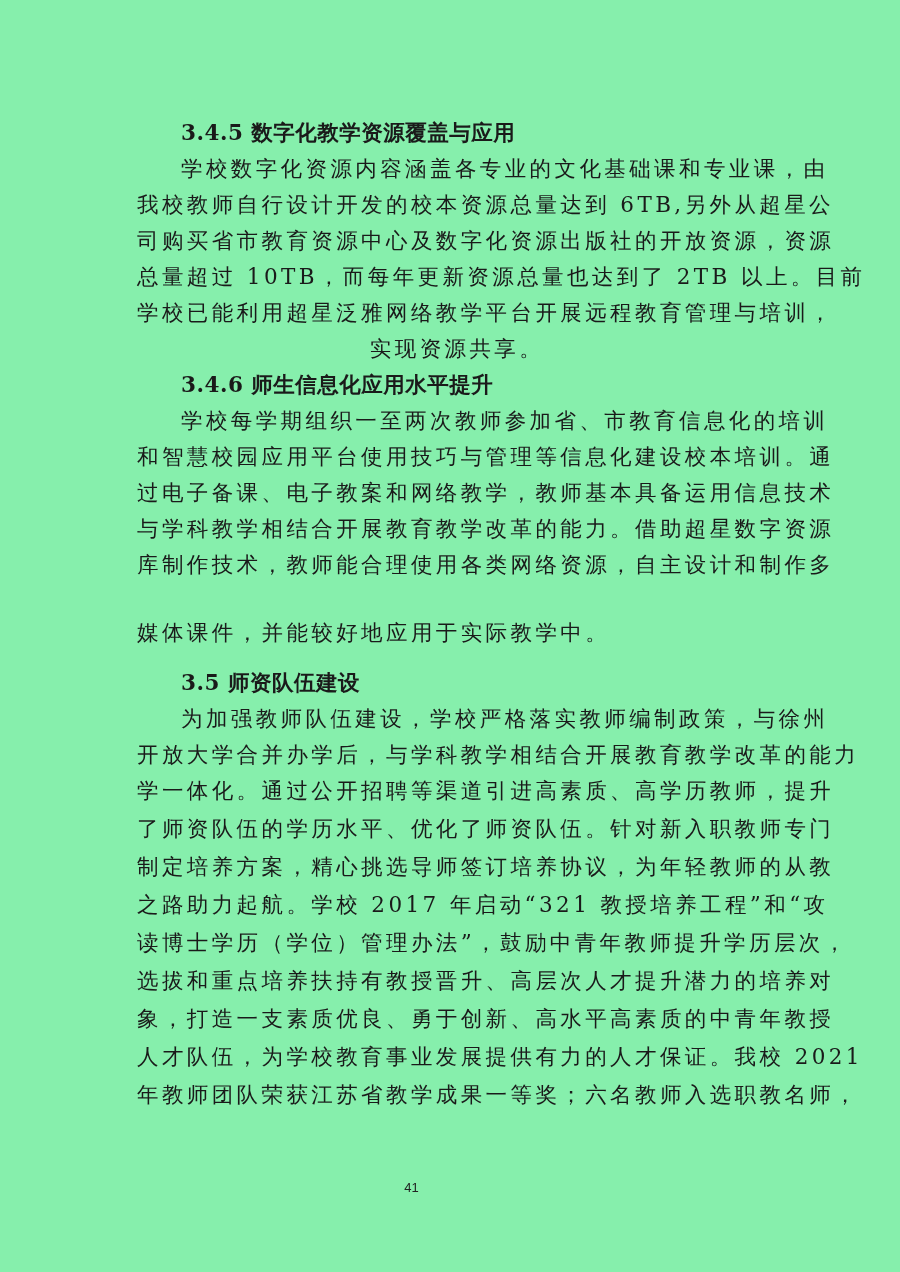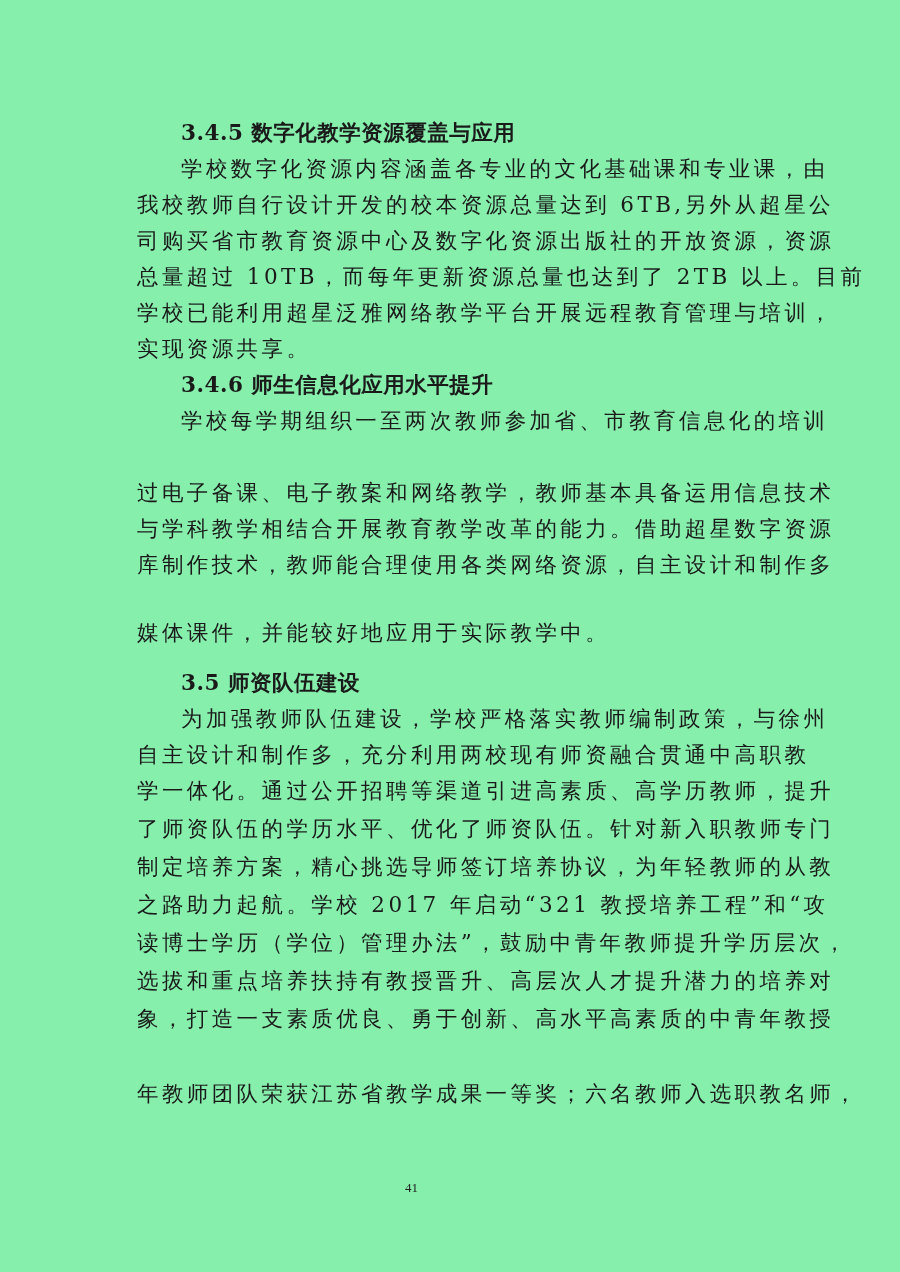--- a/index.html
+++ b/index.html
@@ -11,49 +11,51 @@
     font-size:21.5px; line-height:36px; color:#1a1a1a;
     white-space:nowrap; letter-spacing:3.4px;
   }
   .indent { left:181px;text-align:center; }
   .heading {
     font-family:"DejaVu Serif","Liberation Serif", serif;
     font-weight:bold; letter-spacing:0.5px; font-size:21.5px; left:181px;
   }
   .pagenum {
     position:absolute; left:0; width:823px; top:1180px; text-align:center;
-    font-family:Liberation Serif, serif; font-size:13px; color:#222;
+    font-family:Liberation Sans, sans-serif; font-size:13px; color:#222;
   }
 </style>
 </head>
 <body>
 
 <div class="page">
 
   <div class="line heading" style="top:115px;">3.4.5 数字化教学资源覆盖与应用</div>
   <div class="line indent" style="top:151px;">学校数字化资源内容涵盖各专业的文化基础课和专业课，由</div>
   <div class="line" style="top:187px;">我校教师自行设计开发的校本资源总量达到 6TB,另外从超星公</div>
   <div class="line" style="top:223px;">司购买省市教育资源中心及数字化资源出版社的开放资源，资源</div>
   <div class="line" style="top:259px;">总量超过 10TB，而每年更新资源总量也达到了 2TB 以上。目前</div>
   <div class="line" style="top:295px;">学校已能利用超星泛雅网络教学平台开展远程教育管理与培训，</div>
-  <div class="line" style="top:331px;">实现资源共享。</div>
+  <div class="line" style="top:331px;text-align:center;">实现资源共享。</div>
 
   <div class="line heading" style="top:367px;">3.4.6 师生信息化应用水平提升</div>
   <div class="line indent" style="top:403px;">学校每学期组织一至两次教师参加省、市教育信息化的培训</div>
+  <div class="line" style="top:439px;">和智慧校园应用平台使用技巧与管理等信息化建设校本培训。通</div>
   <div class="line" style="top:475px;">过电子备课、电子教案和网络教学，教师基本具备运用信息技术</div>
   <div class="line" style="top:511px;text-align:center;">与学科教学相结合开展教育教学改革的能力。借助超星数字资源</div>
   <div class="line" style="top:547px;">库制作技术，教师能合理使用各类网络资源，自主设计和制作多</div>
   <div class="line" style="top:615px;">媒体课件，并能较好地应用于实际教学中。</div>
 
   <div class="line heading" style="top:665px;">3.5 师资队伍建设</div>
   <div class="line indent" style="top:701px;">为加强教师队伍建设，学校严格落实教师编制政策，与徐州</div>
-  <div class="line" style="top:737px;">自主设计和制作多，充分利用两校现有师资融合贯通中高职教</div>
+  <div class="line" style="top:737px;">开放大学合并办学后，与学科教学相结合开展教育教学改革的能力</div>
   <div class="line" style="top:773px;">学一体化。通过公开招聘等渠道引进高素质、高学历教师，提升</div>
   <div class="line" style="top:811px;">了师资队伍的学历水平、优化了师资队伍。针对新入职教师专门</div>
   <div class="line" style="top:849px;">制定培养方案，精心挑选导师签订培养协议，为年轻教师的从教</div>
   <div class="line" style="top:887px;">之路助力起航。学校 2017 年启动“321 教授培养工程”和“攻</div>
   <div class="line" style="top:925px;">读博士学历（学位）管理办法”，鼓励中青年教师提升学历层次，</div>
   <div class="line" style="top:963px;font-family:Liberation Serif, serif;">选拔和重点培养扶持有教授晋升、高层次人才提升潜力的培养对</div>
   <div class="line" style="top:1001px;">象，打造一支素质优良、勇于创新、高水平高素质的中青年教授</div>
-  <div class="line" style="top:1077px;font-family:Liberation Mono, monospace;">年教师团队荣获江苏省教学成果一等奖；六名教师入选职教名师，</div>
+  <div class="line" style="top:1039px;">人才队伍，为学校教育事业发展提供有力的人才保证。我校 2021</div>
+  <div class="line" style="top:1077px;">年教师团队荣获江苏省教学成果一等奖；六名教师入选职教名师，</div>
 
   <div class="pagenum">41</div>
 </div>
 
 </body></html>

